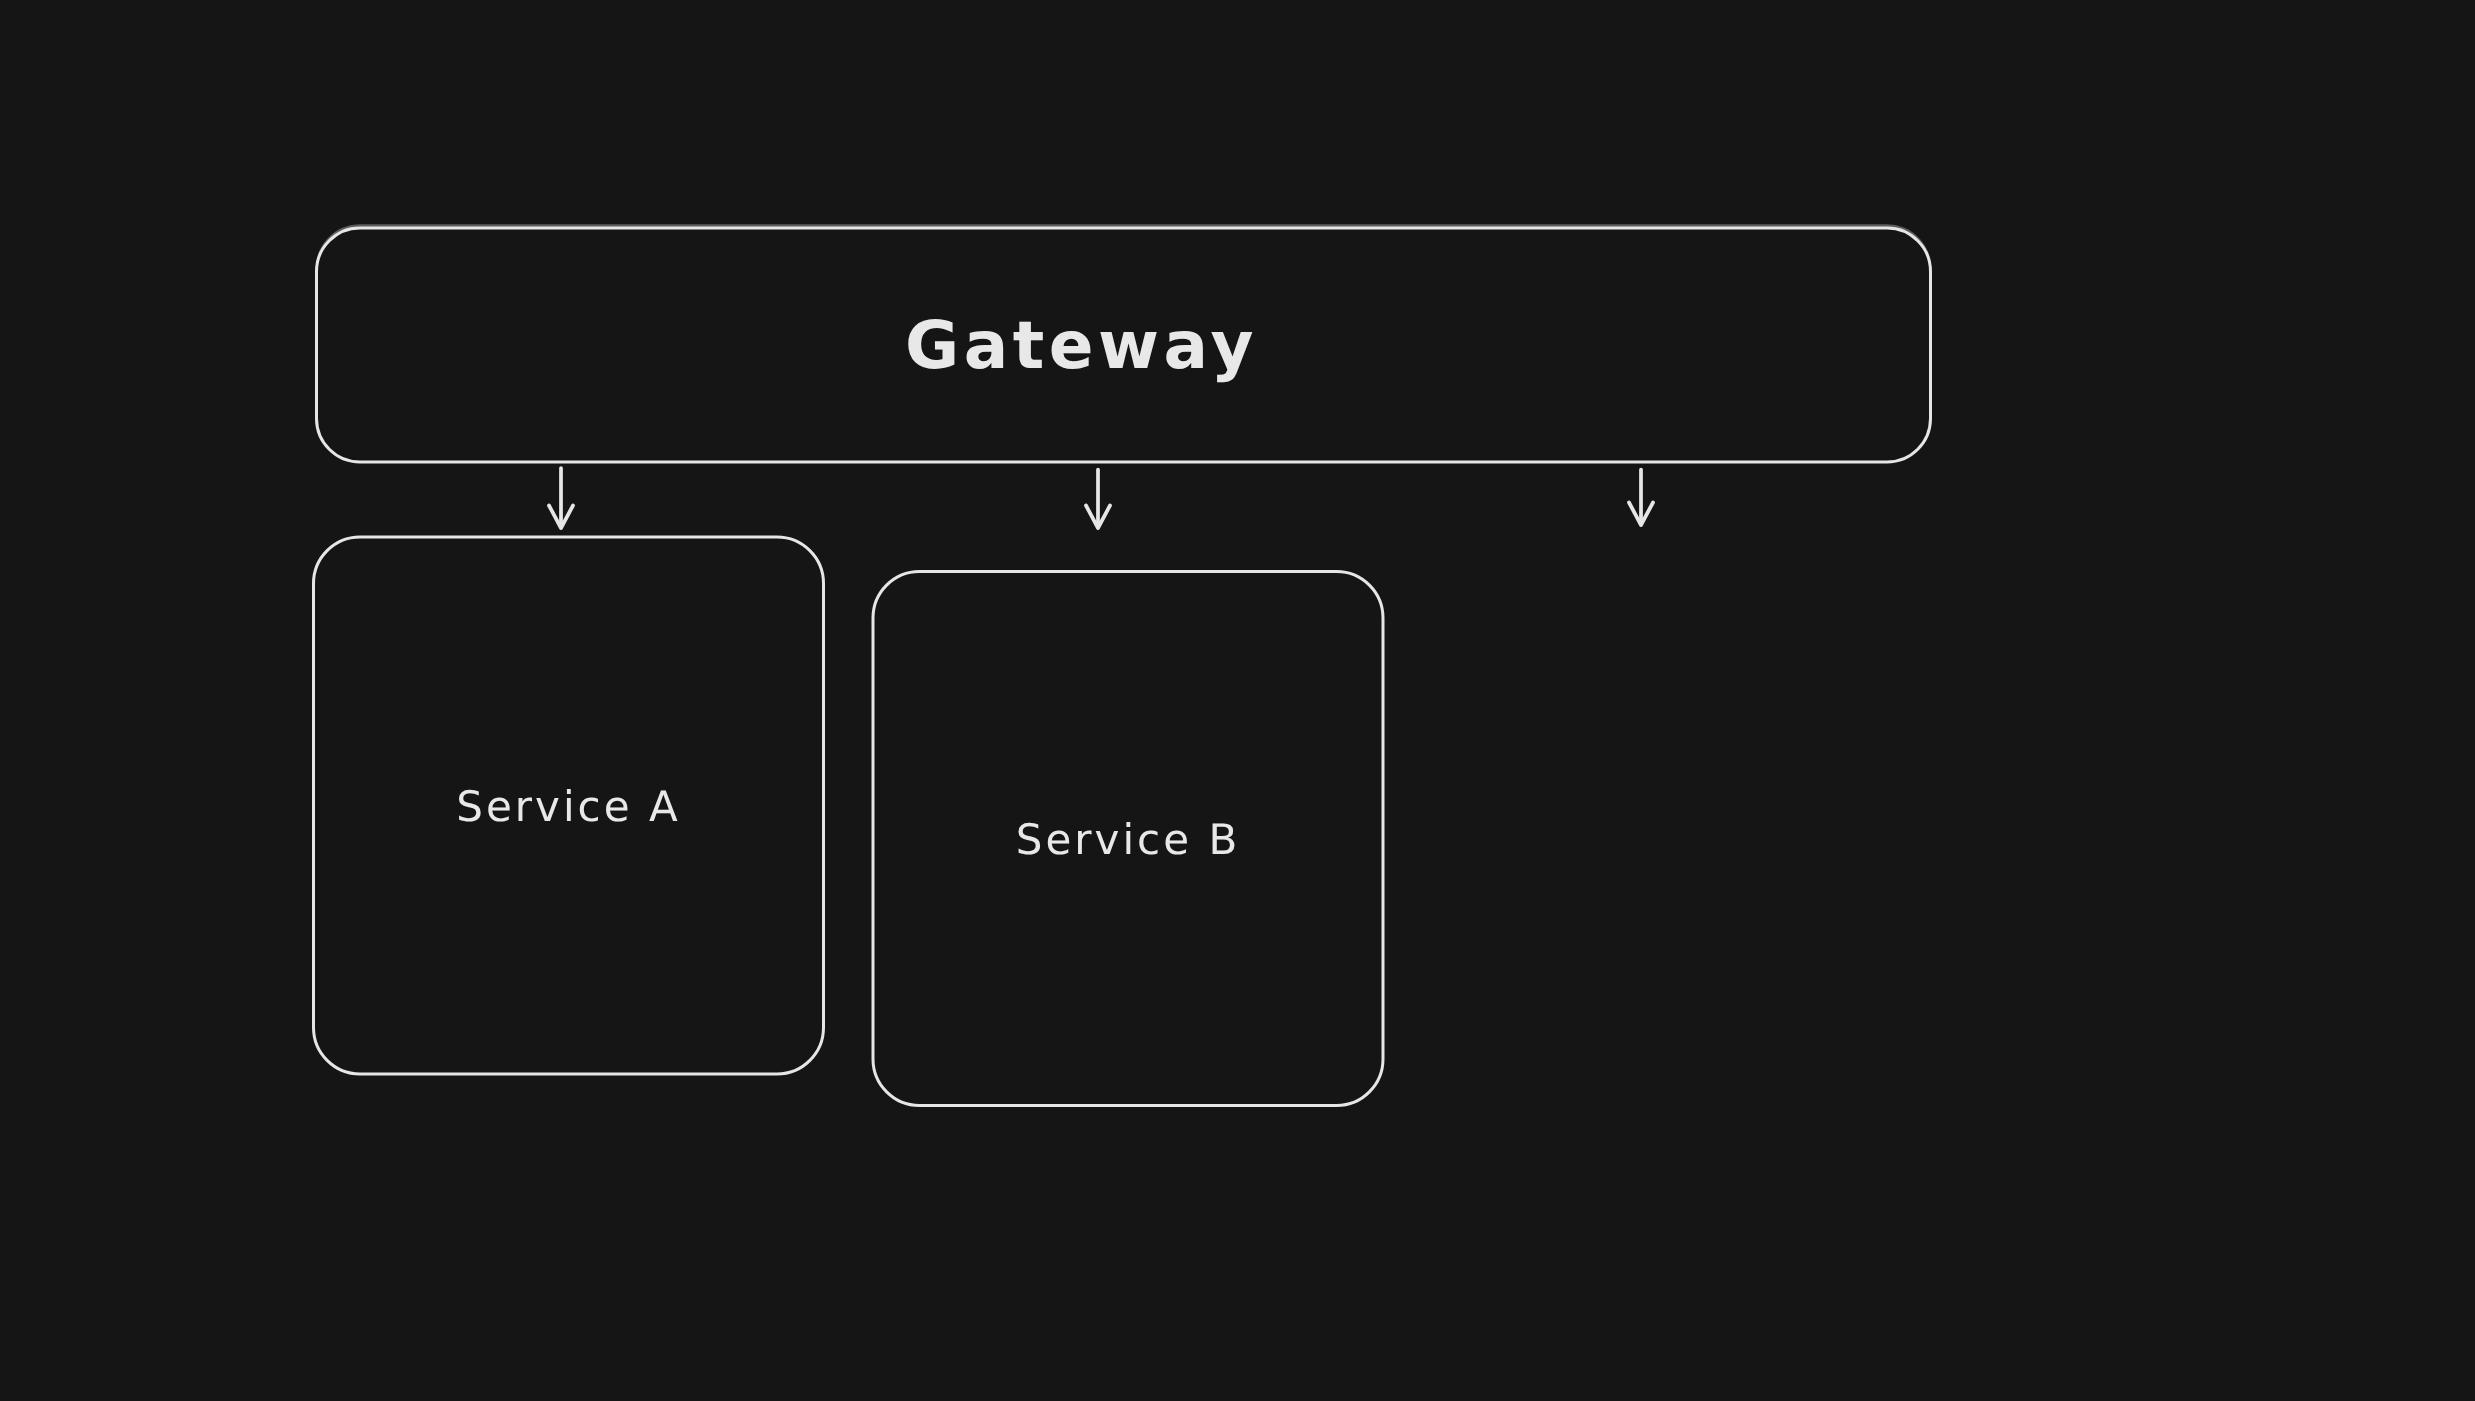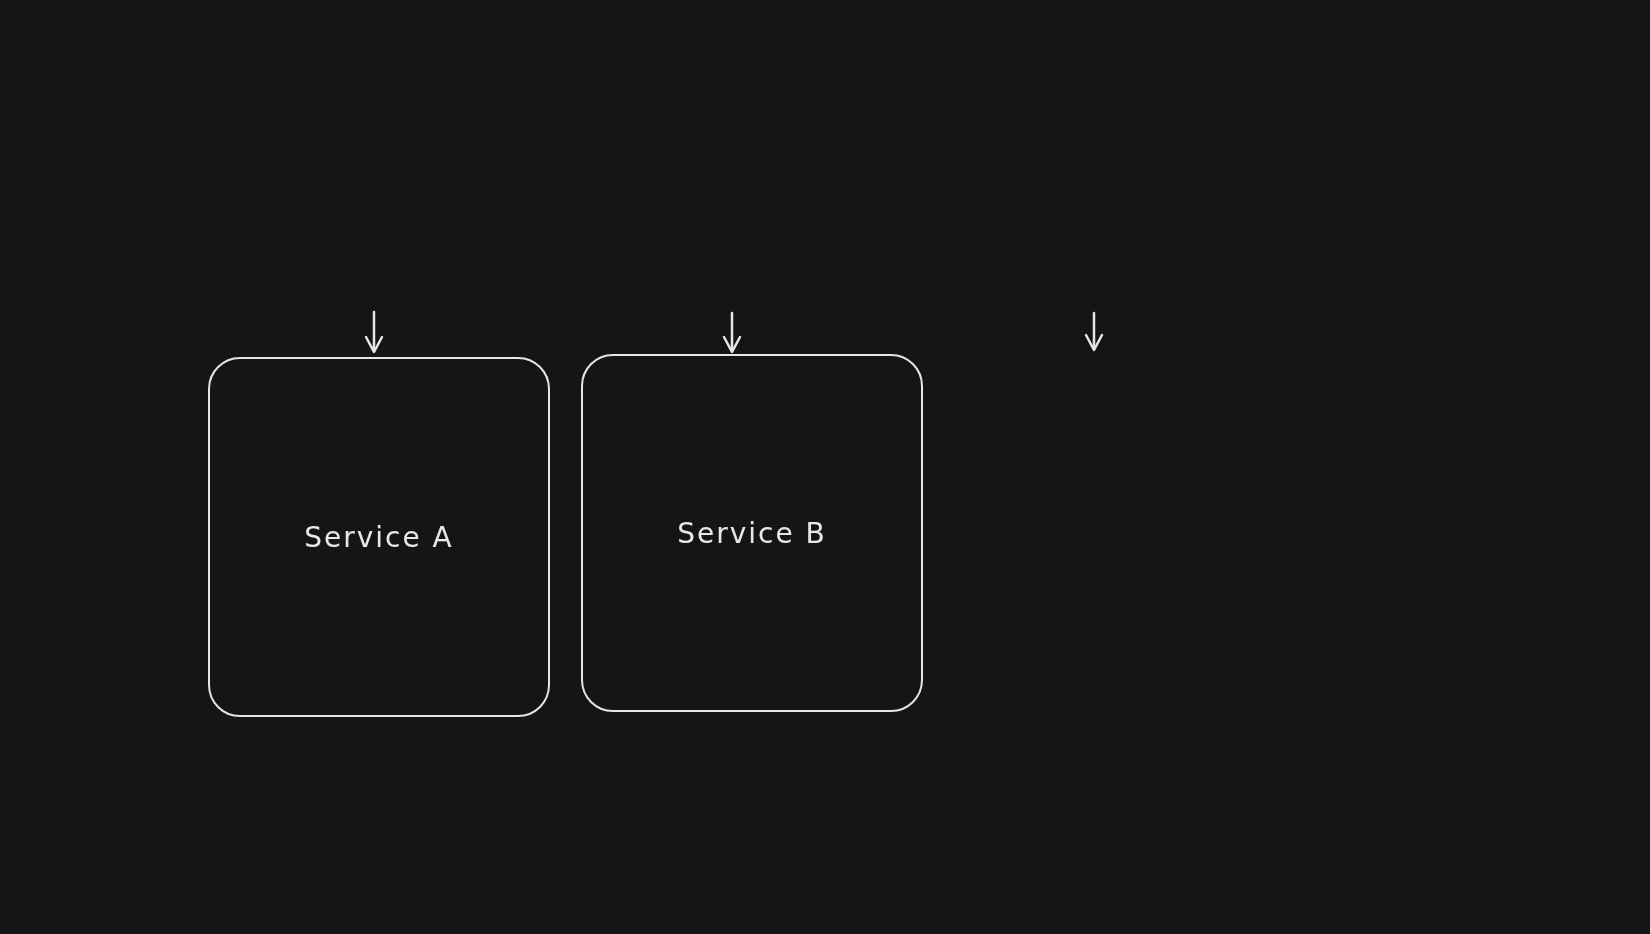--- a/index.html
+++ b/index.html
@@ -40,21 +40,21 @@
     letter-spacing: 3px;
     transform: translateX(-28px);
   }
   .node-service {
     top: 357px;
     width: 342px;
     height: 360px;
     border-radius: 32px;
   }
   .node-service-a { left: 208px; }
-  .node-service-b { left: 581px; top: 354px; height: 358px; }
+  .node-service-b { left: 581px; top: 380px; height: 358px; }
   .node-service-c { left: 950px; top: 355px; height: 361px; }
   .node-service .node-label {
     font-size: 28px;
     letter-spacing: 2px;
   }
   .node-label {
     white-space: nowrap;
     user-select: none;
   }
   .arrow-layer {
@@ -73,20 +73,23 @@
     stroke-linecap: round;
     stroke-linejoin: round;
     pointer-events: stroke;
   }
 </style>
 </head>
 <body>
 
 <div class="canvas">
 
+  <div class="node node-gateway">
+    <span class="node-label">Gateway</span>
+  </div>
 
   <svg class="arrow-layer">
     <g>
       <line x1="374" y1="312" x2="374" y2="351"></line>
       <polyline points="366,337 374,352 382,337"></polyline>
     </g>
     <g>
       <line x1="732" y1="313" x2="732" y2="351"></line>
       <polyline points="724,337 732,352 740,337"></polyline>
     </g>

